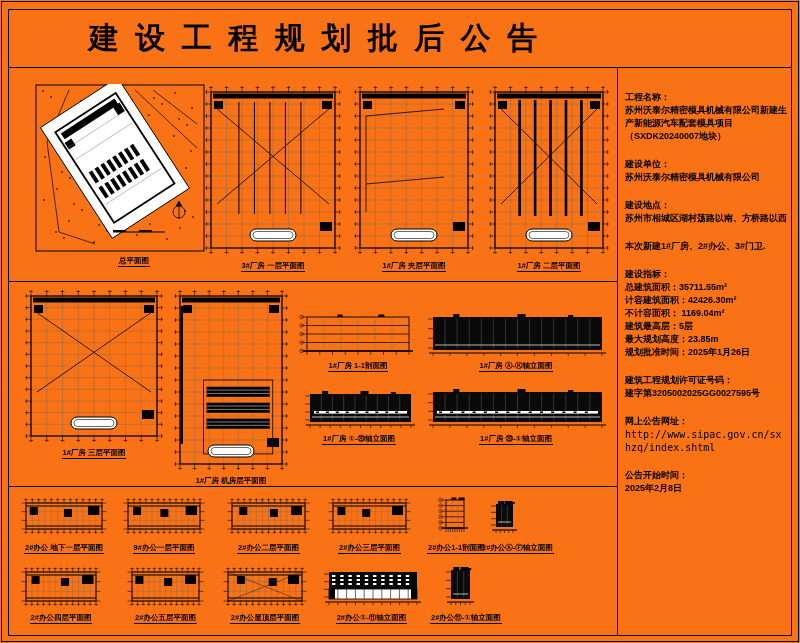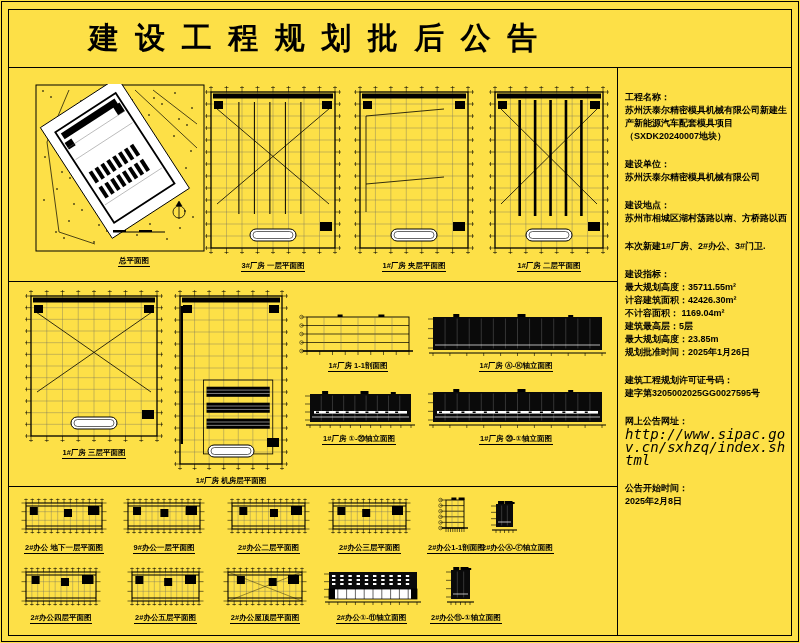--- a/index.html
+++ b/index.html
@@ -1,30 +1,30 @@
 <!DOCTYPE html>
 <html><head>
 <meta charset="utf-8">
 <style>
   html,body{margin:0;padding:0;background:#e8e8e8;}
-  .sheet{position:relative;width:800px;height:643px;background:#fde047;overflow:hidden;
+  .sheet{position:relative;width:800px;height:643px;background:#f97316;overflow:hidden;
          font-family:"Liberation Sans","DejaVu Sans",sans-serif;color:#000;}
   .outer{position:absolute;left:1px;top:1px;right:1px;bottom:1px;border:1px solid #000;}
   .frame{position:absolute;left:8px;top:9px;right:8px;bottom:7px;border:1px solid #000;}
   .titlebar{position:absolute;left:8px;top:9px;width:610px;height:58px;
             display:flex;align-items:center;justify-content:center;}
   .title{font-size:30px;font-weight:bold;letter-spacing:0.55em;padding-left:0.55em;white-space:nowrap;}
   .hsep{position:absolute;left:8px;right:8px;top:67px;border-top:1.5px solid #000;}
   .hdiv{position:absolute;left:8px;width:609px;border-top:1px solid #000;}
   .vdiv{position:absolute;left:617px;top:67px;bottom:7px;border-left:1.5px solid #000;}
   .panel{position:absolute;left:619px;top:67px;right:9px;bottom:7px;
          padding:24px 4px 0 6px;font-size:9px;line-height:13px;font-weight:bold;}
   .sec{margin-bottom:15px;}
   .sec div{word-break:break-all;}
-  .url{font-family:"DejaVu Sans Mono","Liberation Mono",monospace;font-weight:normal;font-size:14px;font-style:italic;}
+  .url{font-family:"DejaVu Sans Mono","Liberation Mono",monospace;font-weight:normal;font-size:10px;}
   .fig{position:absolute;}
   .fig svg{display:block;}
   .cap{position:absolute;font-size:7.5px;font-weight:bold;text-align:center;}
   .cap span{border-bottom:1px solid #000;padding:0 1px 1px 1px;white-space:nowrap;}
 </style>
 </head>
 <body>
 
 <div class="sheet">
   <div class="outer"></div>
@@ -51,21 +51,21 @@
     </div>
     <div class="sec">
       <div>建设地点：</div>
       <div>苏州市相城区湖村荡路以南、方桥路以西</div>
     </div>
     <div class="sec">
       <div>本次新建1#厂房、2#办公、3#门卫.</div>
     </div>
     <div class="sec">
       <div>建设指标：</div>
-      <div>最大规划高度：35711.55m²</div>
+      <div>总建筑面积：35711.55m²</div>
       <div>计容建筑面积：42426.30m²</div>
       <div>不计容面积：  1169.04m²</div>
       <div>建筑最高层：5层</div>
       <div>最大规划高度：23.85m</div>
       <div>规划批准时间：2025年1月26日</div>
     </div>
     <div class="sec">
       <div>建筑工程规划许可证号码：</div>
       <div>建字第3205002025GG0027595号</div>
     </div>

